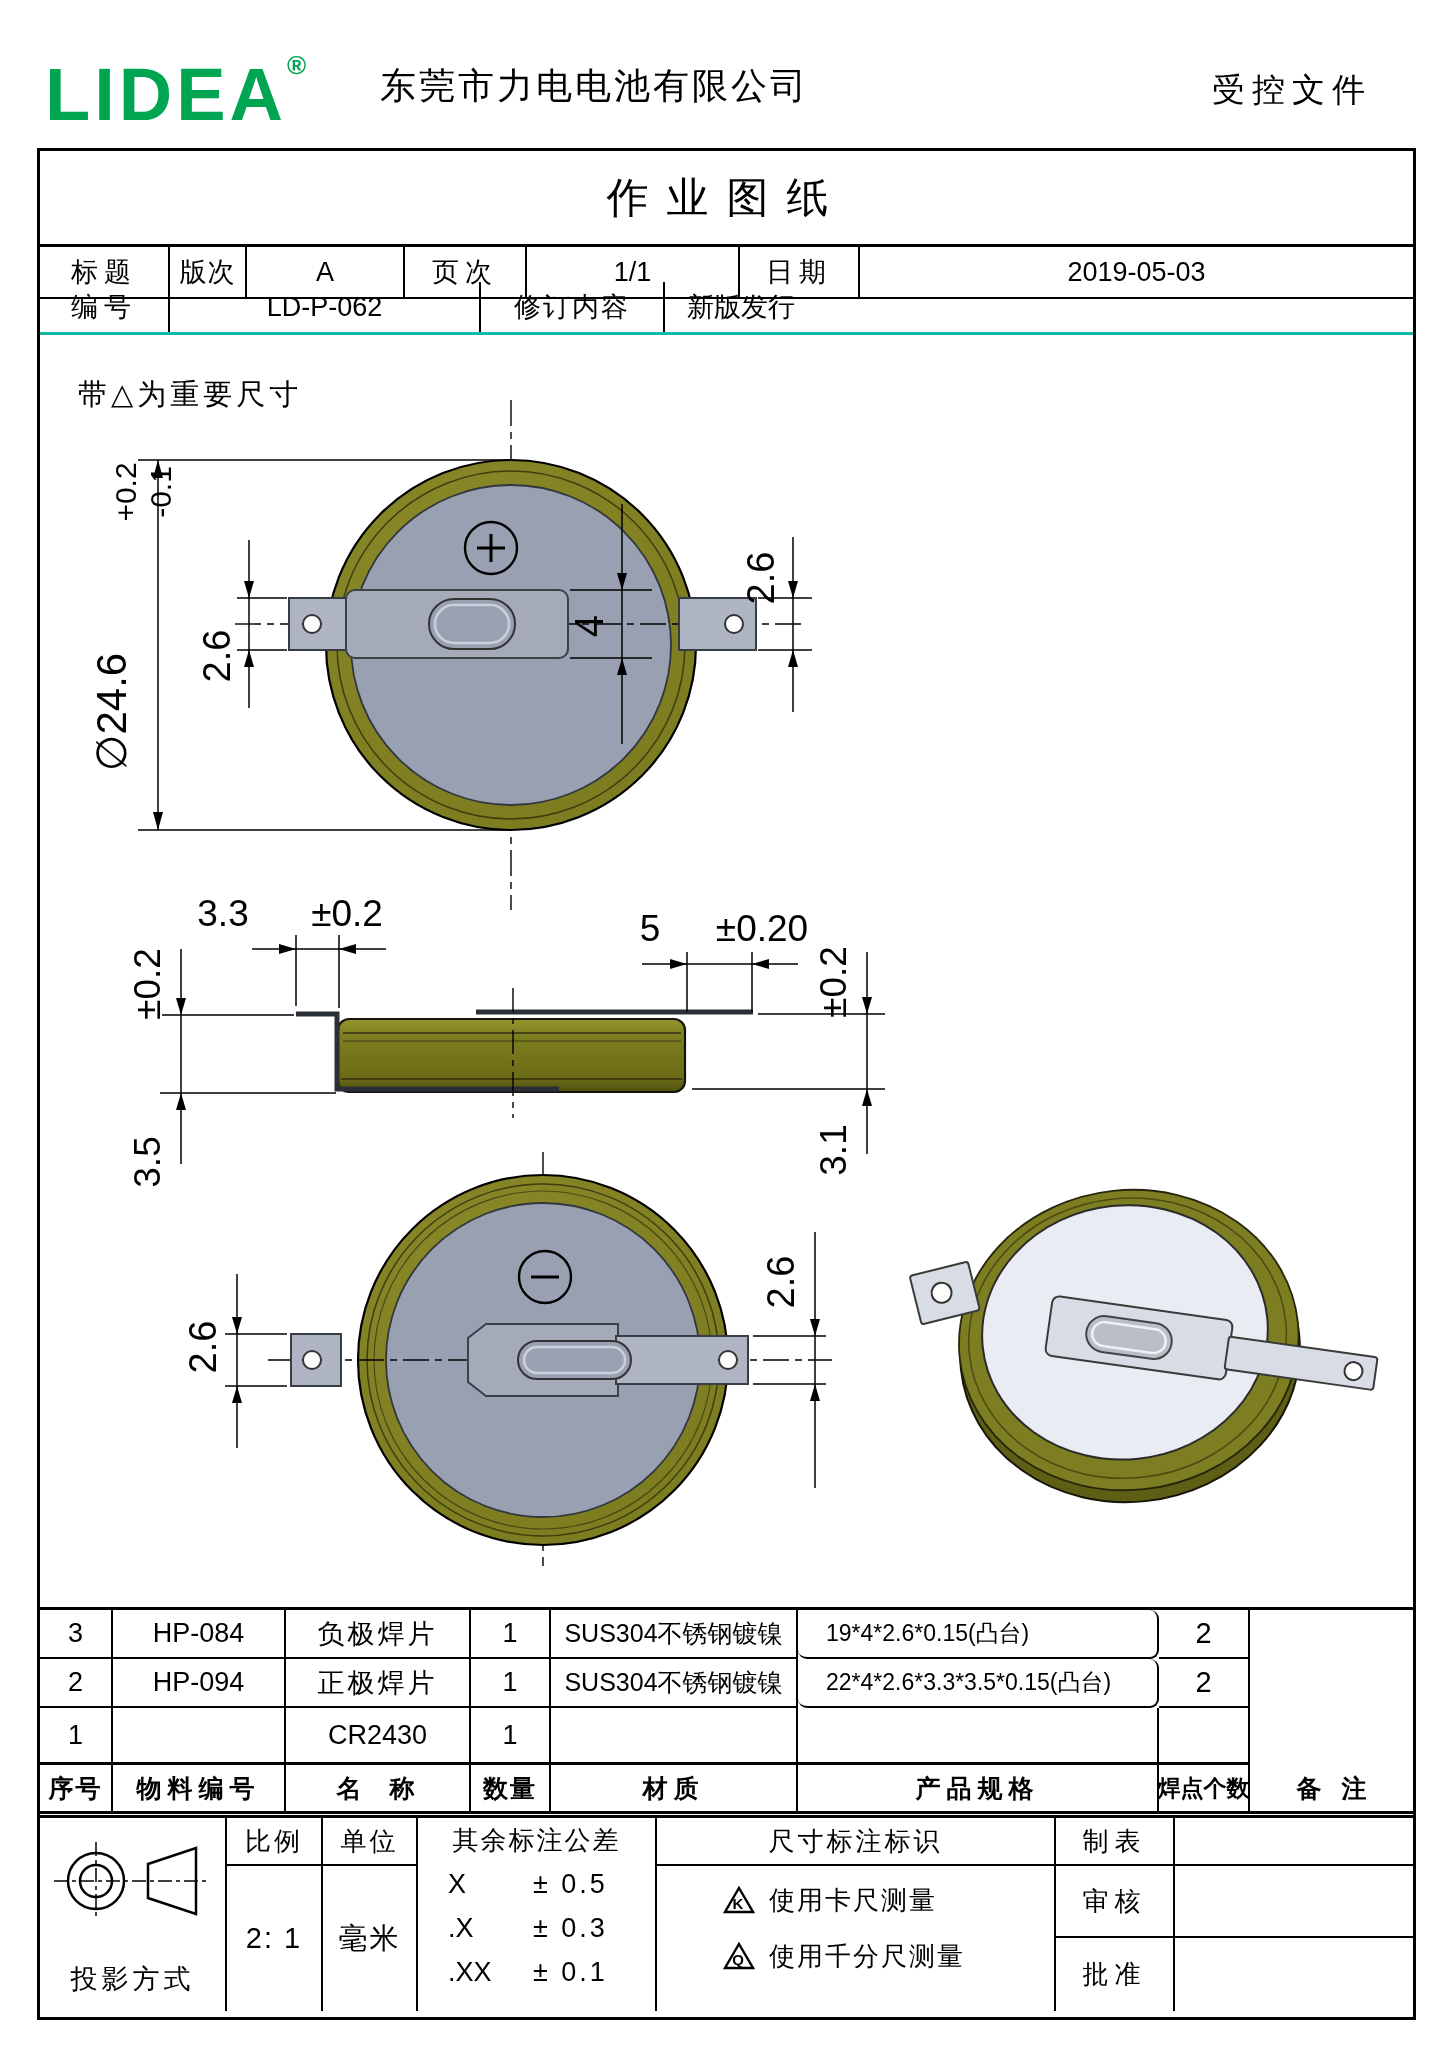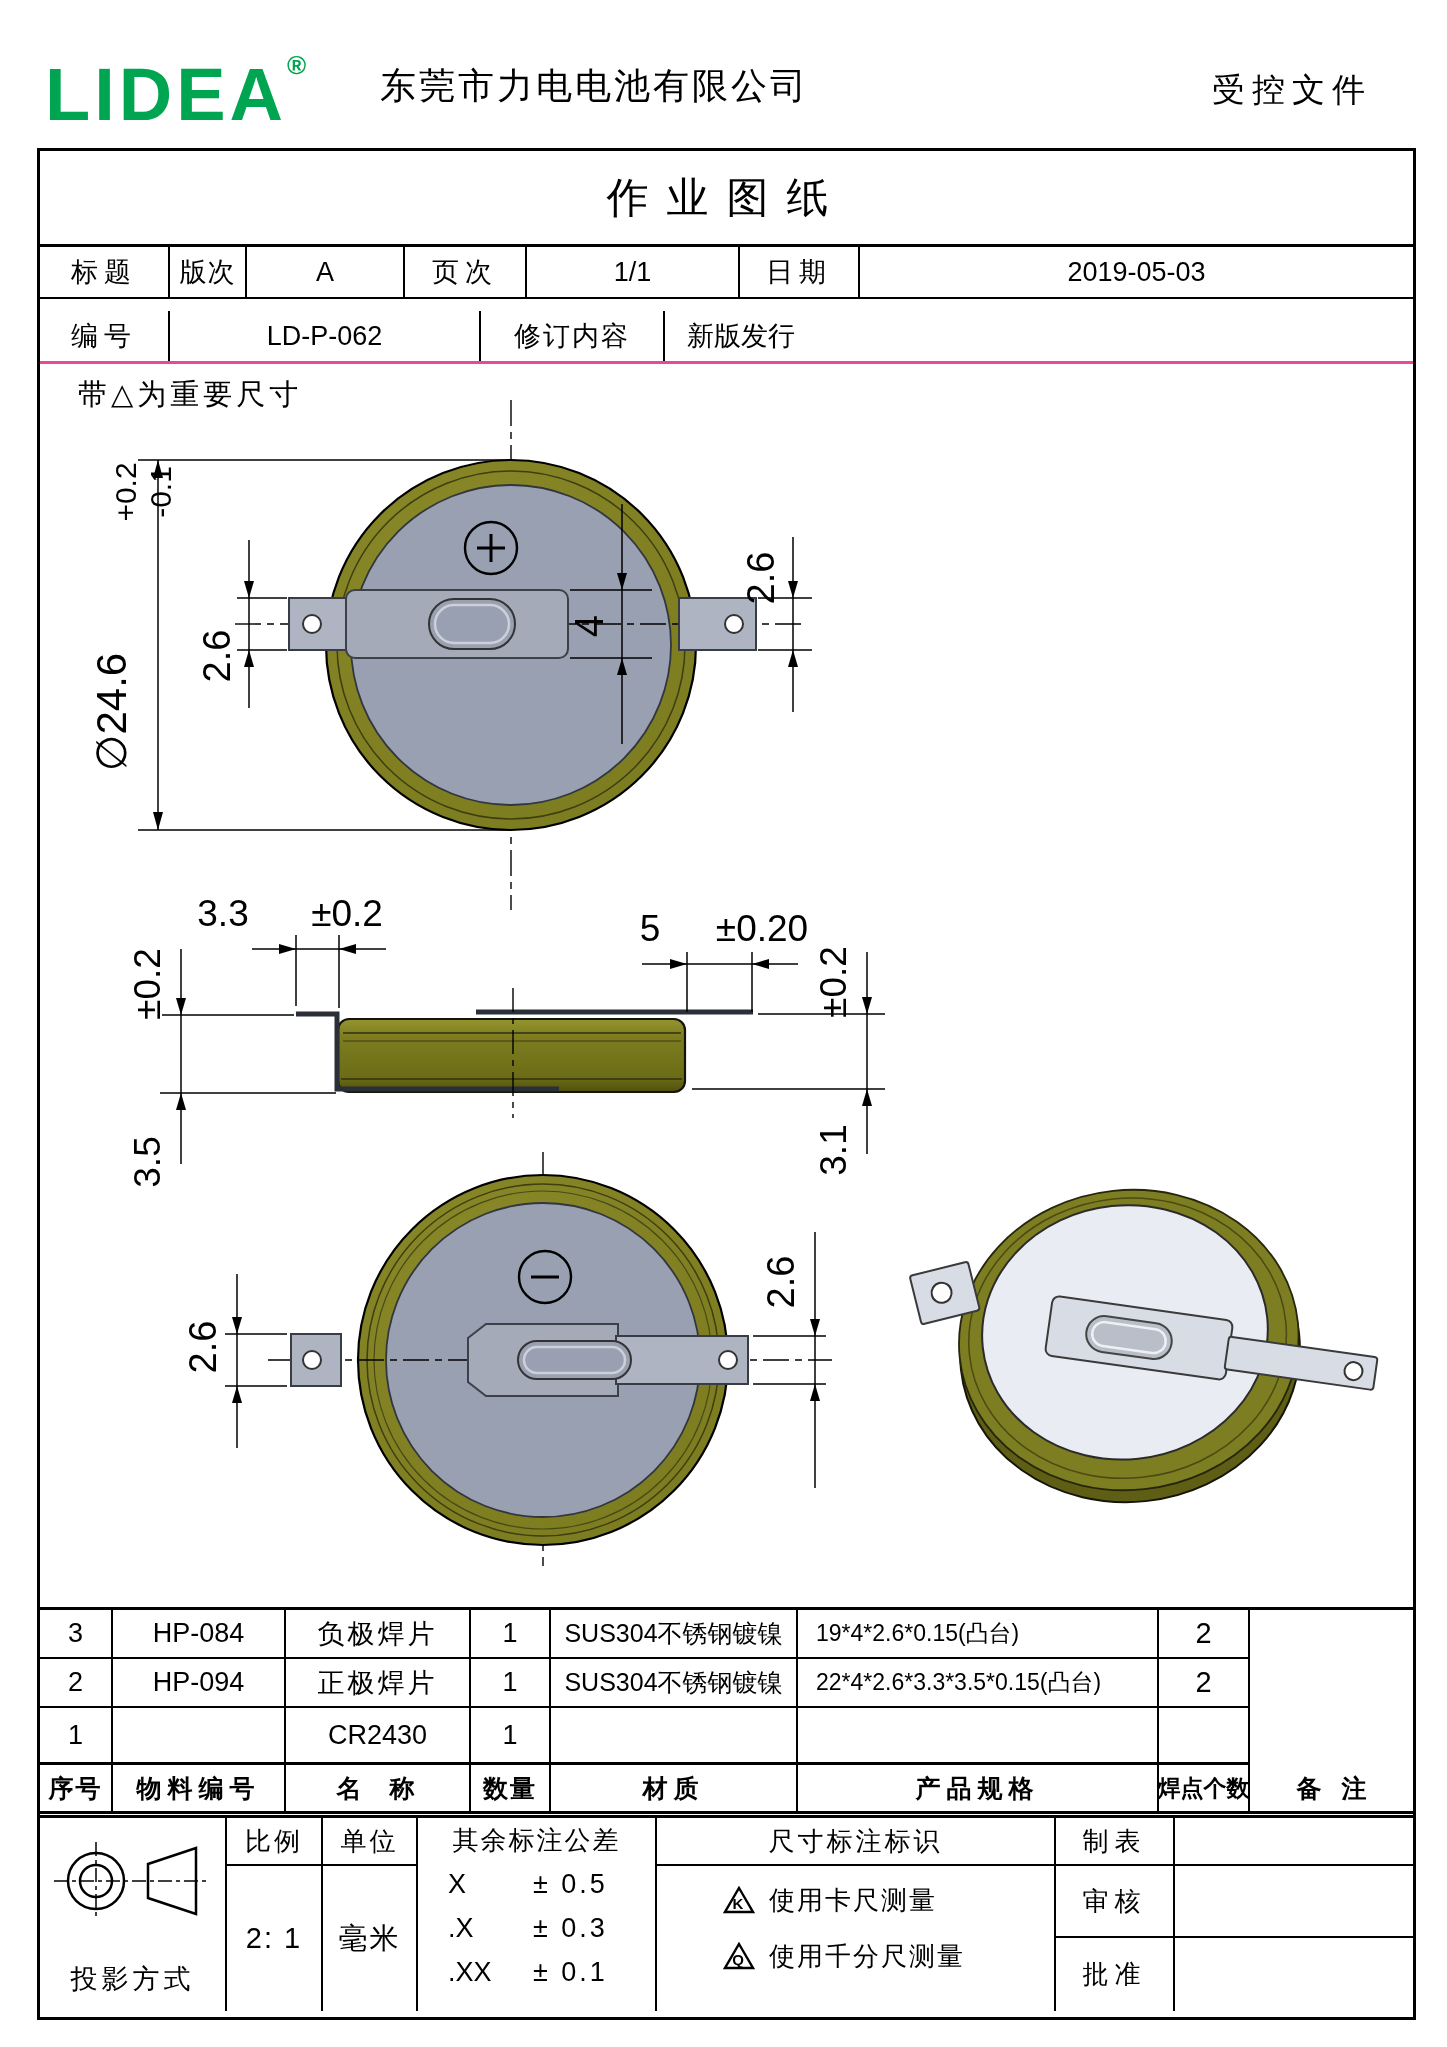--- a/index.html
+++ b/index.html
@@ -12,36 +12,36 @@
   .logo sup{font-size:26px;vertical-align:46px;letter-spacing:0;}
   .company{position:absolute;left:380px;top:62px;font-size:36px;letter-spacing:3px;font-weight:500;}
   .doccontrol{position:absolute;right:75px;top:68px;font-size:33px;letter-spacing:7px;}
   
   .frame{position:absolute;left:37px;top:148px;width:1373px;height:1866px;
          border:3px solid #000;box-sizing:content-box;}
   .titlerow{position:absolute;left:0;top:0;width:100%;height:93px;border-bottom:3px solid #000;
             display:flex;align-items:center;justify-content:center;font-size:42px;letter-spacing:18px;}
   .row{position:absolute;left:0;width:100%;display:flex;}
   .inforow1{top:96px;height:50px;border-bottom:2px solid #000;}
-  .inforow2{top:160px;height:50px;border-bottom:3px solid #ec4899;}
+  .inforow2{top:131px;height:50px;border-bottom:3px solid #14b8a6;}
   .cell{box-sizing:border-box;border-right:2px solid #000;display:flex;align-items:center;
         justify-content:center;font-size:27px;overflow:hidden;white-space:nowrap;}
   .cell.last{border-right:none;}
   .cell.lbl{letter-spacing:6px;}
   .cell.leftpad{justify-content:flex-start;padding-left:22px;}
   
   .drawarea{position:absolute;left:0;top:201px;width:1373px;height:1255px;}
   
   .bom{position:absolute;left:0;top:1456px;width:1373px;height:201px;border-top:3px solid #000;border-bottom:3px solid #000;box-sizing:content-box;}
   .bcell{position:absolute;box-sizing:border-box;border-right:2px solid #000;border-bottom:2px solid #000;
          display:flex;align-items:center;justify-content:center;font-size:27px;white-space:nowrap;overflow:hidden;}
   .bcell.noright{border-right:none;}
   .bcell.nobot{border-bottom:none;font-weight:bold;}
   .bcell.thickbot{border-bottom:3px solid #000;}
-  .bcell.specv{justify-content:flex-start;padding-left:18px;font-size:23px;}
+  .bcell.specv{justify-content:flex-start;padding-left:28px;font-size:23px;border-radius:9px;}
   .bcell.matv{font-size:25px;}
   .bcell.hdr{font-size:25px;letter-spacing:6px;}
   .bomnote{position:absolute;box-sizing:border-box;border-bottom:2px solid #000;font-size:22px;
            line-height:1.42;padding:8px 4px 0 8px;white-space:pre-line;}
   
   .footer{position:absolute;left:0;top:1664px;width:1373px;height:193px;border-top:3px solid #000;box-sizing:content-box;}
   .fcell{position:absolute;box-sizing:border-box;border-right:2px solid #000;}
   .fhead{display:flex;align-items:center;justify-content:center;font-size:26px;letter-spacing:3px;
          border-bottom:2px solid #000;box-sizing:border-box;}
   .fval{display:flex;align-items:center;justify-content:center;font-size:29px;letter-spacing:2px;}

